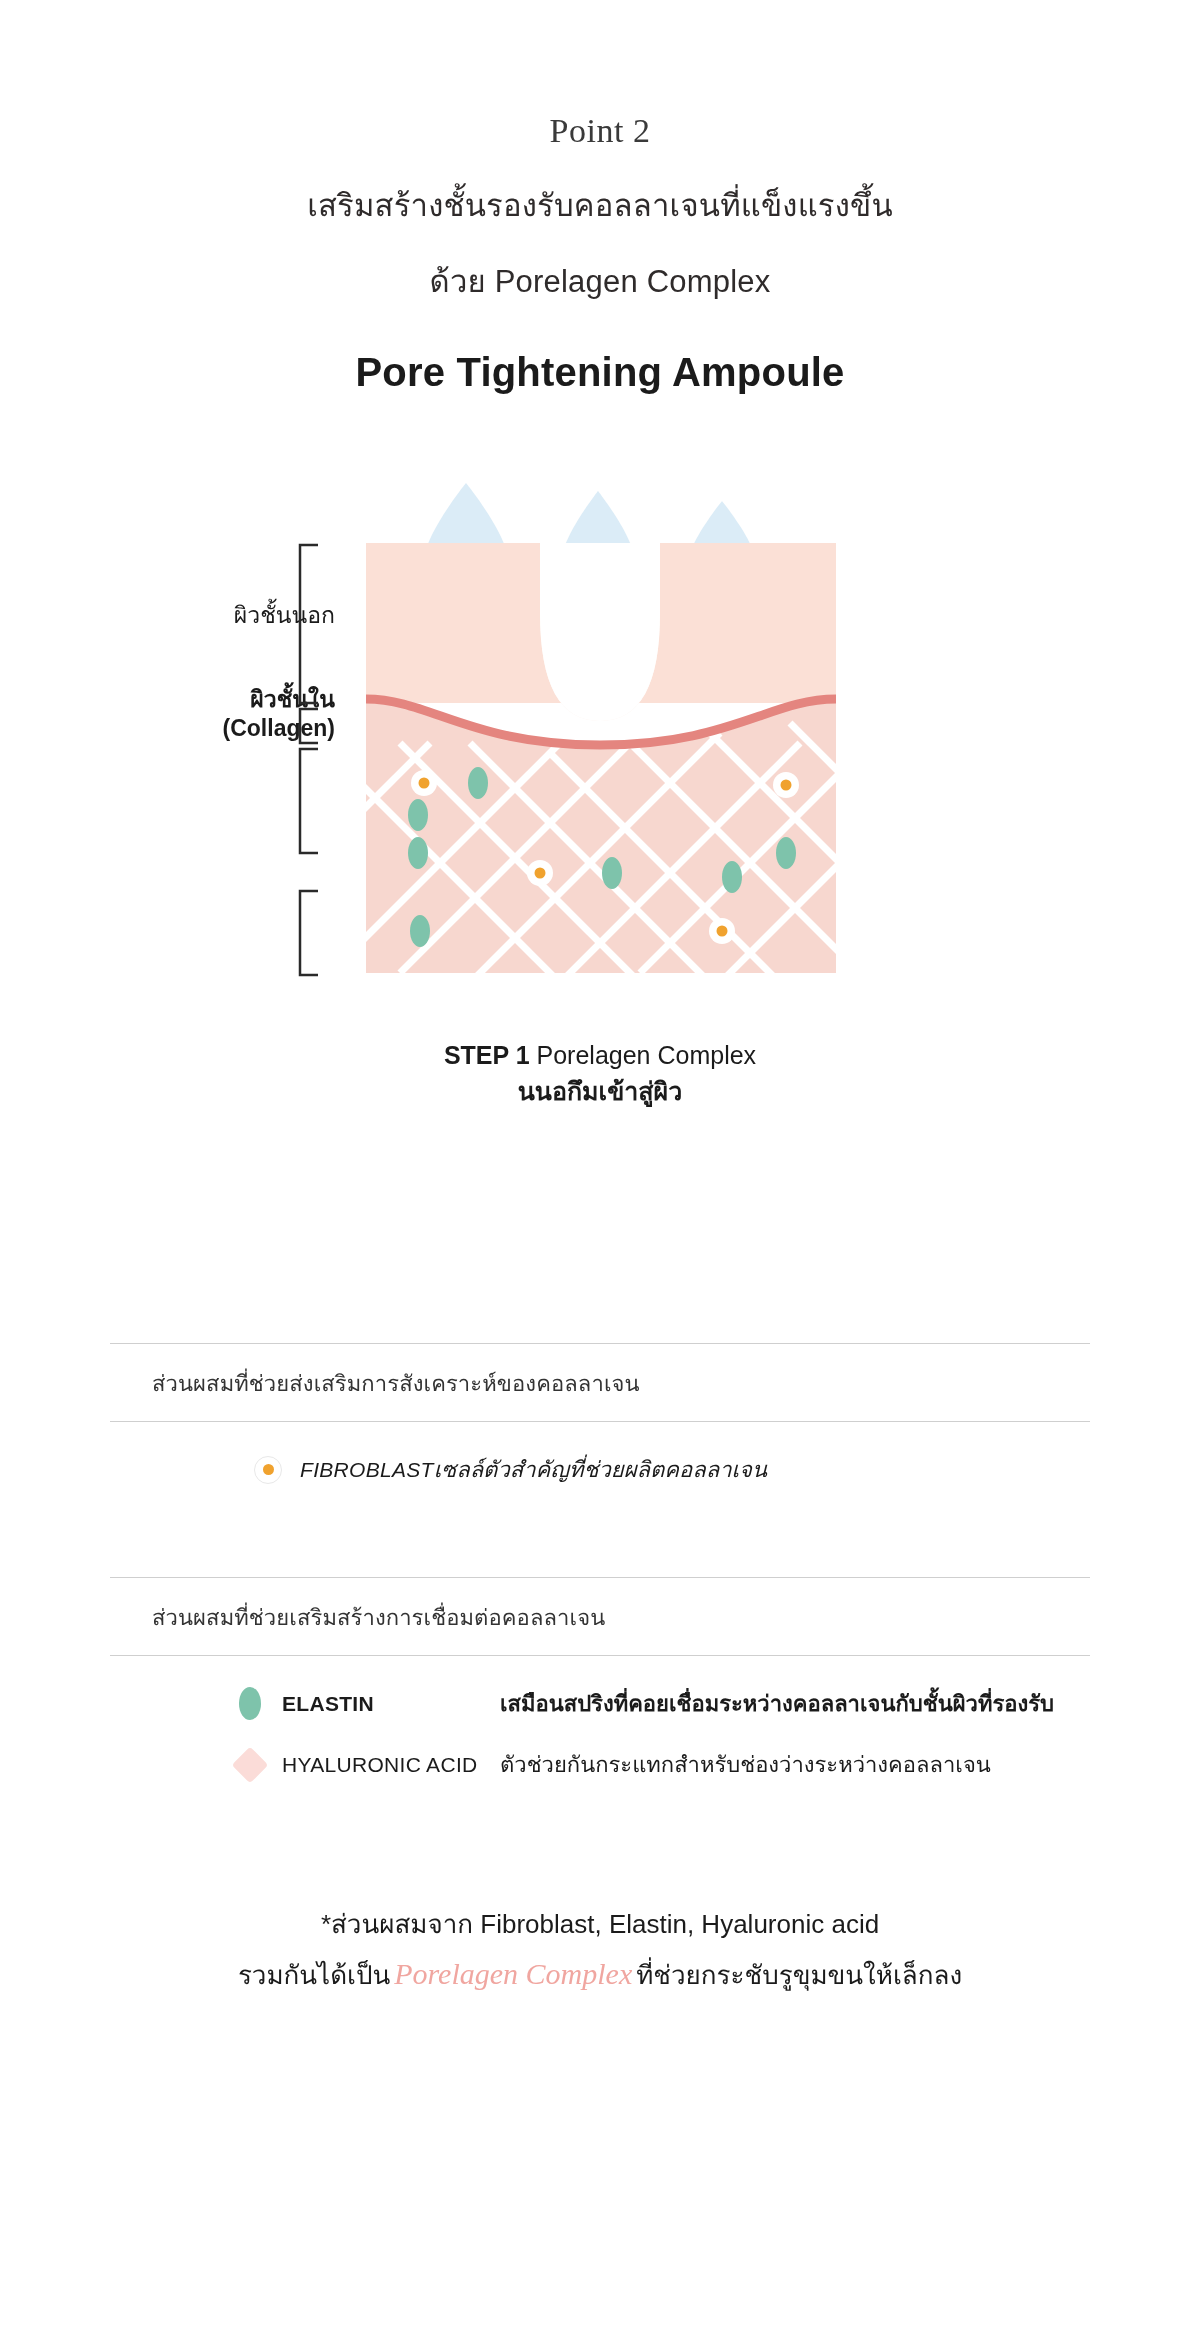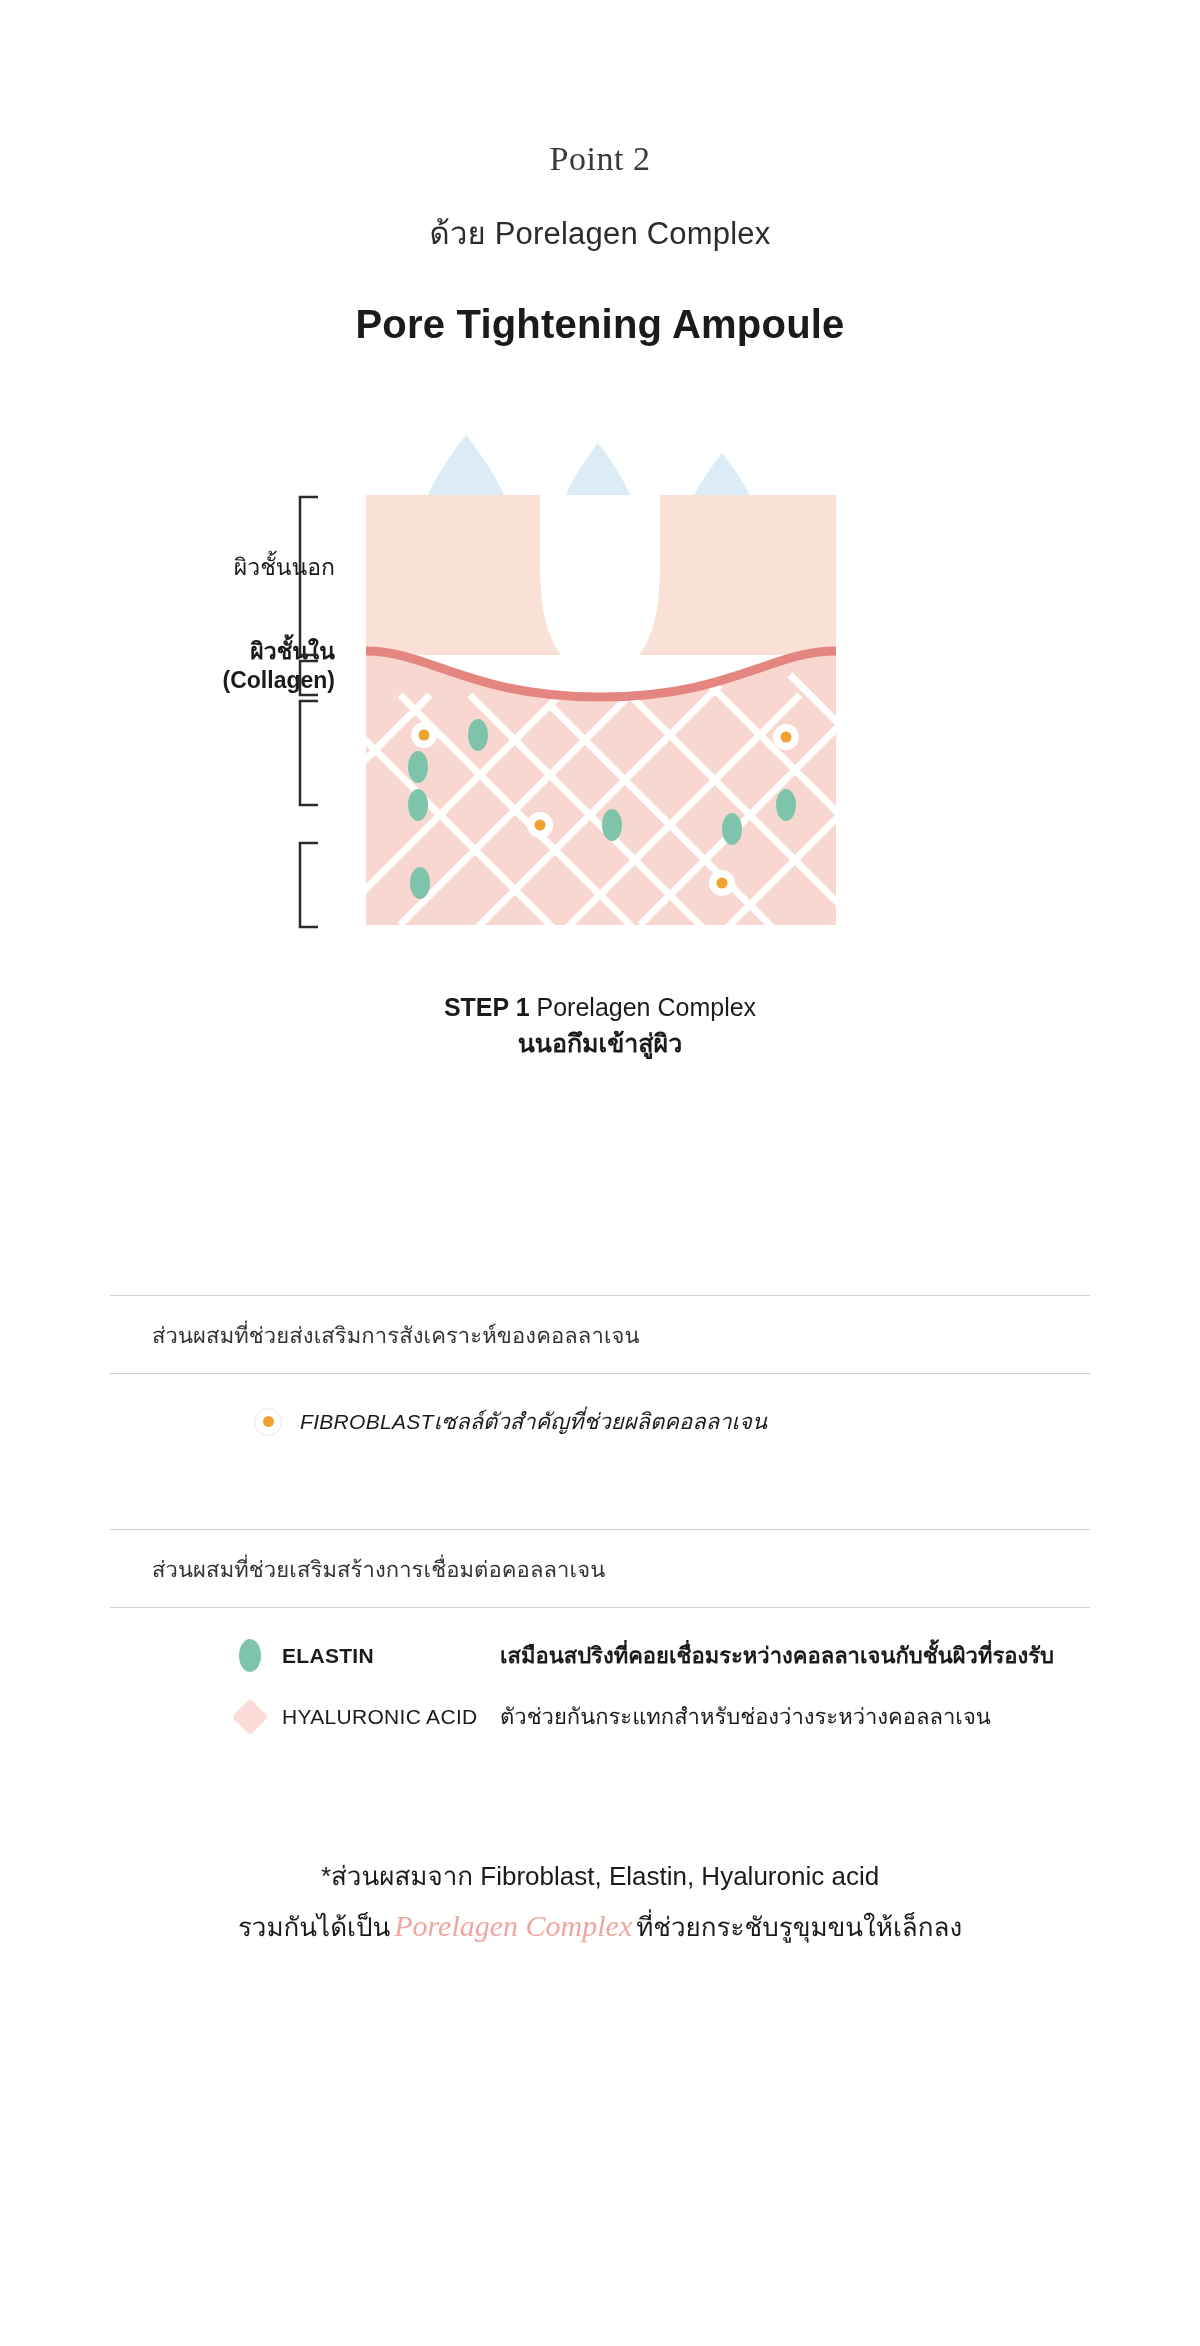--- a/index.html
+++ b/index.html
@@ -12,21 +12,20 @@
     height: 2346px;
     position: relative;
     font-family: "Liberation Sans", sans-serif;
     color: #231f20;
     overflow: hidden;
   }
   .page {
     width: 1200px;
     height: 2038px;
     position: relative;
-    margin-top: 28px;
   }
 
   
   .header {
     text-align: center;
     padding-top: 112px;
   }
   .point-label {
     font-family: "Liberation Serif", serif;
     font-size: 34px;
@@ -207,20 +206,21 @@
     padding: 0 4px;
   }
 </style>
 </head>
 <body>
 
 <div class="page">
 
   <div class="header">
     <p class="point-label">Point 2</p>
+    <p class="th-line">เสริมสร้างชั้นรองรับคอลลาเจนที่แข็งแรงขึ้น</p>
     <p class="th-line second">ด้วย Porelagen Complex</p>
     <p class="product-title">Pore Tightening Ampoule</p>
   </div>
 
   <div class="diagram">
 
     <div class="layer-label outer">
       <span>ผิวชั้นนอก</span>
     </div>
     <div class="layer-label inner">

